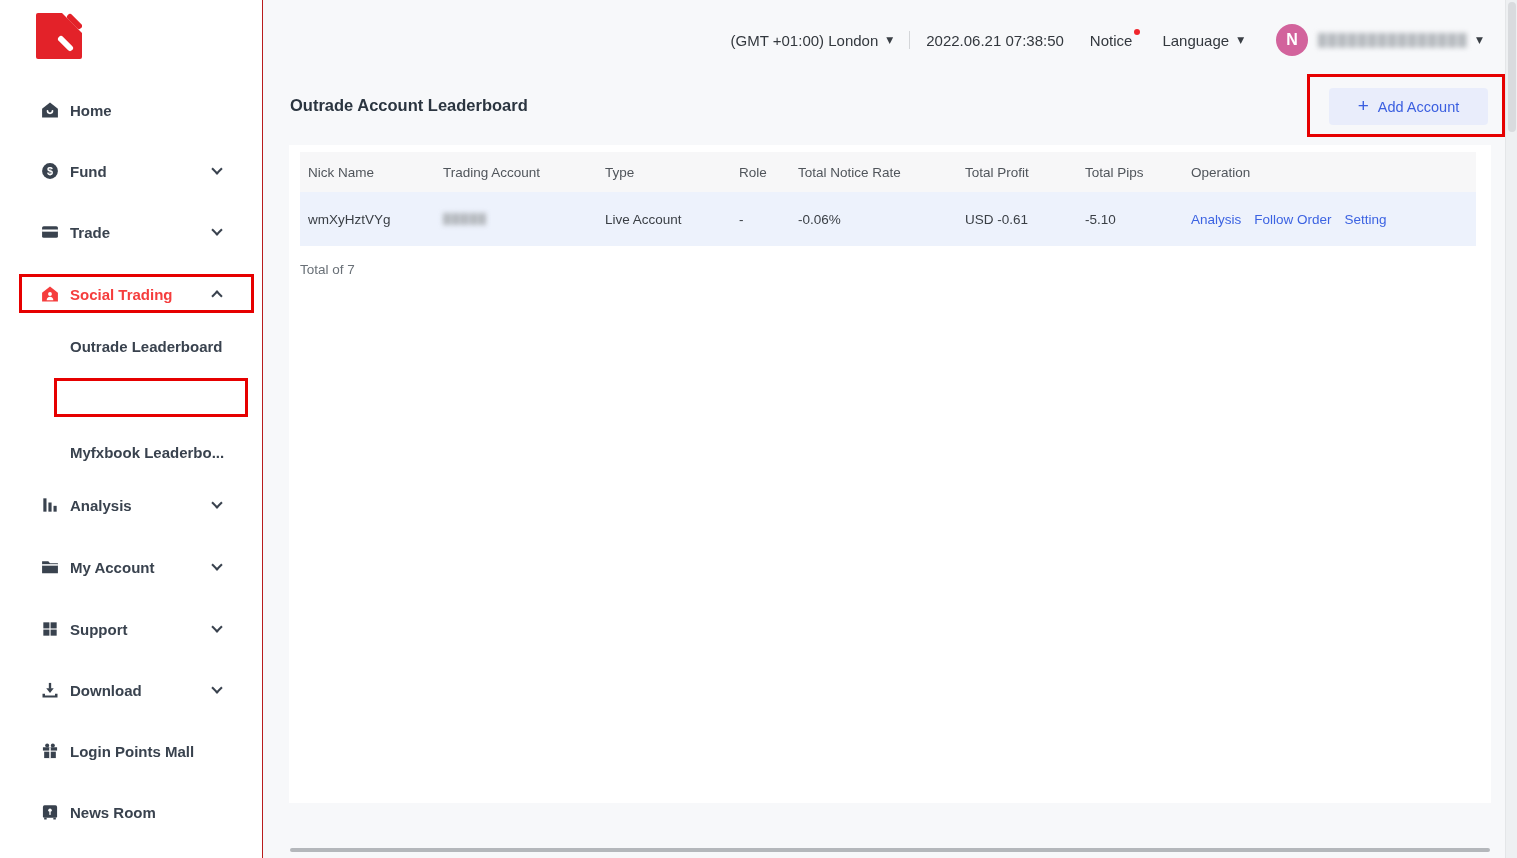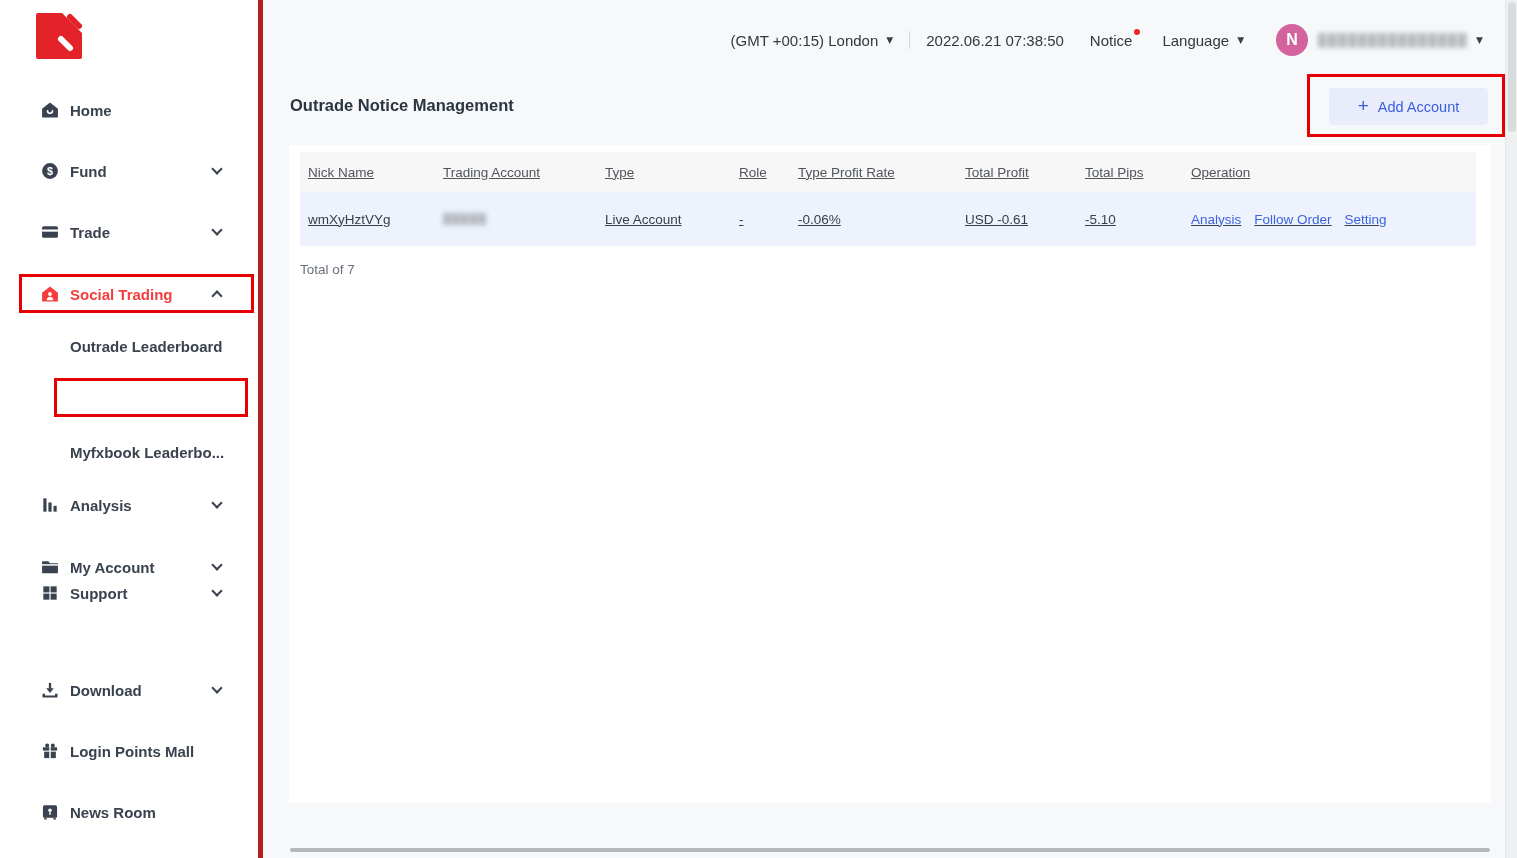--- a/index.html
+++ b/index.html
@@ -1,21 +1,21 @@
 <!DOCTYPE html>
 <html><head>
 <meta charset="utf-8">
 <style>
   * { margin:0; padding:0; box-sizing:border-box; }
   html,body { width:1517px; height:858px; }
   body { font-family:"Liberation Sans", sans-serif; background:#f7f8fa; }
   .app { position:relative; width:1517px; height:858px; background:#f7f8fa; overflow:hidden; }
 
   
-  .sidebar { position:absolute; left:0; top:0; width:263px; height:858px; background:#fff; border-right:5px solid #b91c1c; }
+  .sidebar { position:absolute; left:0; top:0; width:263px; height:858px; background:#fff; border-right:1px solid #b91c1c; }
   .logo { position:absolute; left:36px; top:13px; width:46px; height:46px; }
   .nav-item { position:absolute; left:0; width:262px; height:40px; color:#39424e; font-weight:700; font-size:15px; cursor:pointer; }
   .nav-item .icon { position:absolute; left:40px; top:10px; width:20px; height:20px; }
   .nav-item .label { position:absolute; left:70px; top:50%; transform:translateY(-50%); white-space:nowrap; }
   .chev { position:absolute; right:41px; top:14px; width:8px; height:8px; border-right:2px solid #39424e; border-bottom:2px solid #39424e; transform:rotate(45deg); }
   .chev.up { top:18px; transform:rotate(-135deg); }
   .nav-red { color:#f53d3d; }
 
   
   .ann { position:absolute; border:3px solid #e60000; z-index:50; pointer-events:none; }
@@ -39,21 +39,21 @@
   
   .page-title { position:absolute; left:290px; top:96px; font-size:16.5px; font-weight:700; color:#2b3540; }
   .add-btn { position:absolute; left:1329px; top:88px; width:159px; height:37px; background:#e9edfb; border:none; border-radius:4px; color:#3b5fe0; font-size:14.5px; font-family:"Liberation Sans",sans-serif; display:flex; align-items:center; justify-content:center; gap:9px; cursor:pointer; }
   .plus { font-size:19px; font-weight:400; line-height:1; margin-top:-2px; }
 
   .card { position:absolute; left:289px; top:145px; width:1202px; height:658px; background:#fff; }
   .table { position:absolute; left:11px; top:7px; width:1176px; }
   .t-row { display:grid; grid-template-columns:135px 162px 134px 59px 167px 120px 106px 293px; align-items:center; }
   .t-head { height:40px; background:#f7f7f8; color:#50555b; font-size:13.5px; }
   .t-data { height:54px; background:#edf2fc; color:#3a3f45; font-size:13.5px; }
-  .t-cell { padding-left:8px; white-space:nowrap; overflow:hidden;text-decoration:underline; }
+  .t-cell { padding-left:8px; white-space:nowrap; overflow:hidden; }
   .acct-mask { font-size:11px; letter-spacing:1px; }
   .ops { display:flex; gap:13px; }
   .op-link { color:#3c63e2; cursor:pointer; }
   .total { position:absolute; left:11px; top:117px; font-size:13.5px; color:#697077; }
 
   
   .hscroll { position:absolute; left:290px; top:848px; width:1200px; height:4px; background:#b4b7bb; border-radius:2px; cursor:pointer; }
   .vscroll { position:absolute; right:0; top:0; width:12px; height:858px; background:#eef0f2; border-left:1px solid #e4e6e8; cursor:pointer; }
   .vthumb { position:absolute; left:2px; top:2px; width:8px; height:130px; border-radius:4px; background:#d9dbde; }
 </style>
@@ -127,21 +127,21 @@
 
     <div class="nav-item" style="top:547px">
       <svg class="icon" viewBox="0 0 24 24">
           <path d="M2.5 5h7.5l2 2.5h9.5V19.5h-19z" fill="#39424e"></path>
           <rect x="2.5" y="8.6" width="19" height="1.8" fill="#fff"></rect>
         </svg>
       <span class="label">My Account</span>
       <span class="chev"></span>
     </div>
 
-    <div class="nav-item" style="top:573px">
+    <div class="nav-item" style="top:609px">
       <svg class="icon" viewBox="0 0 24 24">
           <rect x="4" y="4" width="7.3" height="7.3" fill="#39424e"></rect>
           <rect x="12.7" y="4" width="7.3" height="7.3" fill="#39424e"></rect>
           <rect x="4" y="12.7" width="7.3" height="7.3" fill="#39424e"></rect>
           <rect x="12.7" y="12.7" width="7.3" height="7.3" fill="#39424e"></rect>
         </svg>
       <span class="label">Support</span>
       <span class="chev"></span>
     </div>
 
@@ -173,55 +173,55 @@
           <rect x="16" y="19" width="3" height="2" fill="#39424e"></rect>
           <circle cx="12" cy="10" r="2.1" fill="#fff"></circle>
           <rect x="11.2" y="11.5" width="1.6" height="4" fill="#fff"></rect>
         </svg>
       <span class="label">News Room</span>
     </div>
   </div>
 
   <div class="topbar">
     <div class="tz">
-      <span>(GMT +00:15) London</span>
+      <span>(GMT +01:00) London</span>
       <span class="caret">▼</span>
     </div>
     <div class="tb-divider"></div>
     <span>2022.06.21 07:38:50</span>
     <div class="notice">
       <span>Notice</span>
       <span class="notice-dot"></span>
     </div>
     <div class="lang">
       <span>Language</span>
       <span class="caret">▼</span>
     </div>
     <div class="usermenu">
       <div class="avatar">N</div>
       <span class="user-name blurred">███████████████</span>
       <span class="caret">▼</span>
     </div>
   </div>
 
-  <div class="page-title">Outrade Notice Management</div>
+  <div class="page-title">Outrade Account Leaderboard</div>
 
   <button class="add-btn">
     <span class="plus">+</span>
     <span>Add Account</span>
   </button>
 
   <div class="card">
     <div class="table">
       <div class="t-row t-head">
         <div class="t-cell">Nick Name</div>
         <div class="t-cell">Trading Account</div>
         <div class="t-cell">Type</div>
         <div class="t-cell">Role</div>
-        <div class="t-cell">Type Profit Rate</div>
+        <div class="t-cell">Total Notice Rate</div>
         <div class="t-cell">Total Profit</div>
         <div class="t-cell">Total Pips</div>
         <div class="t-cell">Operation</div>
       </div>
       <div class="t-row t-data">
         <div class="t-cell">wmXyHztVYg</div>
         <div class="t-cell blurred acct-mask">█████</div>
         <div class="t-cell">Live Account</div>
         <div class="t-cell">-</div>
         <div class="t-cell">-0.06%</div>

